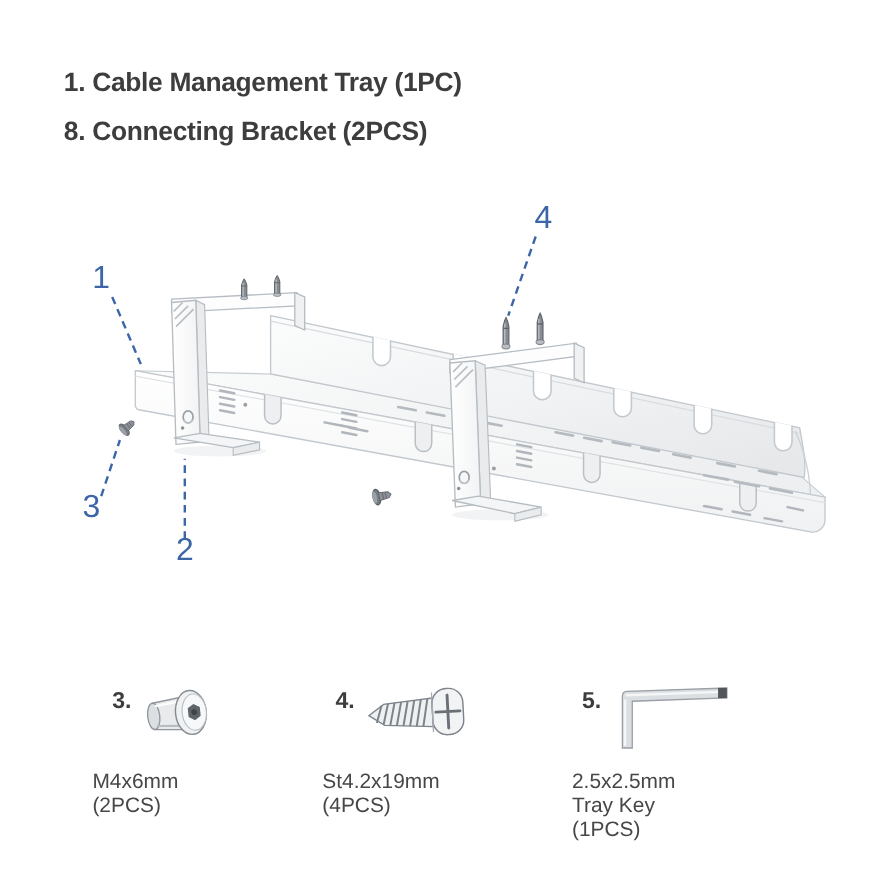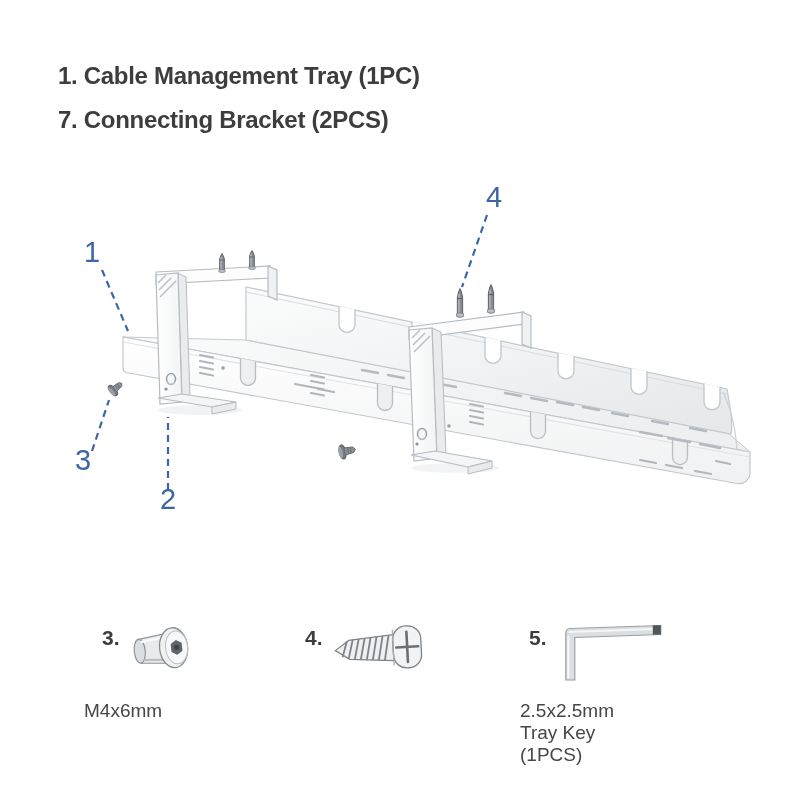--- a/index.html
+++ b/index.html
@@ -31,21 +31,21 @@
   .part-icon{position:absolute;top:0px;left:50%;transform:translateX(-44%);}
   .part-labels{position:absolute;top:82px;left:0;width:100%;
                font-size:19px;color:var(--label-text);line-height:22px;}
 </style>
 </head>
 <body>
 
 <div class="screen">
 
   <div class="hdr-line hdr-1">1. Cable Management Tray (1PC)</div>
-  <div class="hdr-line hdr-2">7. Connecting Bracket (2PCS)</div>
+  <div class="hdr-line hdr-2">8. Connecting Bracket (2PCS)</div>
 
   <svg class="diagram-svg" width="800" height="430" viewBox="0 150 800 430">
     <defs>
       <linearGradient id="gBack" x1="0" y1="0" x2="0.85" y2="1">
         <stop offset="0" stop-color="#fbfcfc"></stop>
           <stop offset="0.55" stop-color="#f1f2f3"></stop>
           <stop offset="1" stop-color="#e6e8ea"></stop>
       </linearGradient>
       <linearGradient id="gFloor" x1="0" y1="0" x2="1" y2="0.4">
         <stop offset="0" stop-color="#fafbfb"></stop>
@@ -220,20 +220,21 @@
         <line x1="26" y1="39" x2="51" y2="41.5" stroke="#b7bcc1" stroke-width="2"></line>
         <ellipse cx="58" cy="30" rx="14" ry="20" fill="#eff1f2" stroke="#868c92" stroke-width="1.3"></ellipse>
         <ellipse cx="61" cy="30" rx="11" ry="16.5" fill="#f7f8f9" stroke="#b9bfc4" stroke-width="1"></ellipse>
         <polygon points="61,22.5 66.5,26 66.5,34 61,37.5 55.5,34 55.5,26" fill="#5f646a"></polygon>
         <circle cx="61" cy="30" r="2.6" fill="#3f4348"></circle>
       </g>
     </svg>
     <div class="part-labels">
       <div>M4x6mm</div>
       <div></div>
+      <div>(2PCS)</div>
     </div>
   </div>
 
   <div class="part-block part-4">
     <span class="part-number">4.</span>
     <svg class="part-icon" width="120" height="60" viewBox="0 0 120 60">
       <g transform="rotate(-3 60 30)">
         <path d="M10,30 L24,20.5 L68,17 L68,43 L24,39.5 Z" fill="#eef0f2" stroke="#7d838a" stroke-width="1.2"></path>
         <line x1="22" y1="21.5" x2="17" y2="37" stroke="#7d838a" stroke-width="1.8"></line>
         <line x1="28" y1="20" x2="23" y2="39" stroke="#7d838a" stroke-width="1.8"></line>
@@ -242,20 +243,25 @@
         <line x1="46" y1="18.5" x2="41" y2="41" stroke="#7d838a" stroke-width="1.8"></line>
         <line x1="52" y1="18" x2="47" y2="41.5" stroke="#7d838a" stroke-width="1.8"></line>
         <line x1="58" y1="17.7" x2="53" y2="42" stroke="#7d838a" stroke-width="1.8"></line>
         <line x1="64" y1="17.3" x2="59" y2="42.5" stroke="#7d838a" stroke-width="1.8"></line>
         <rect x="68" y="9" width="28" height="42" rx="13" fill="#f1f3f4" stroke="#7d838a" stroke-width="1.3"></rect>
         <line x1="68" y1="12" x2="68" y2="48" stroke="#a8aeb3" stroke-width="1.2"></line>
         <line x1="82" y1="15" x2="82" y2="45" stroke="#6a7076" stroke-width="2.6" stroke-linecap="round"></line>
         <line x1="71" y1="30" x2="93" y2="30" stroke="#6a7076" stroke-width="2.6" stroke-linecap="round"></line>
       </g>
     </svg>
+    <div class="part-labels">
+      <div>St4.2x19mm</div>
+      <div></div>
+      <div>(4PCS)</div>
+    </div>
   </div>
 
   <div class="part-block part-5">
     <span class="part-number">5.</span>
     <svg class="part-icon" width="130" height="64" viewBox="0 0 130 64">
       <path d="M47,10.5 L138,7.5 L138,16.5 L52,19.5 L52,62 L43,62 L43,15 Q43,10.7 47,10.5 Z" transform="translate(-30,0)" fill="#dcdfe2" stroke="#9aa0a6" stroke-width="1.2"></path>
       <line x1="16" y1="14" x2="103" y2="11" stroke="#f4f6f7" stroke-width="2.2"></line>
       <line x1="15.5" y1="18" x2="15.5" y2="60" stroke="#f4f6f7" stroke-width="2.2"></line>
       <rect x="100" y="7.3" width="8" height="9.4" fill="#51565b"></rect>
     </svg>

